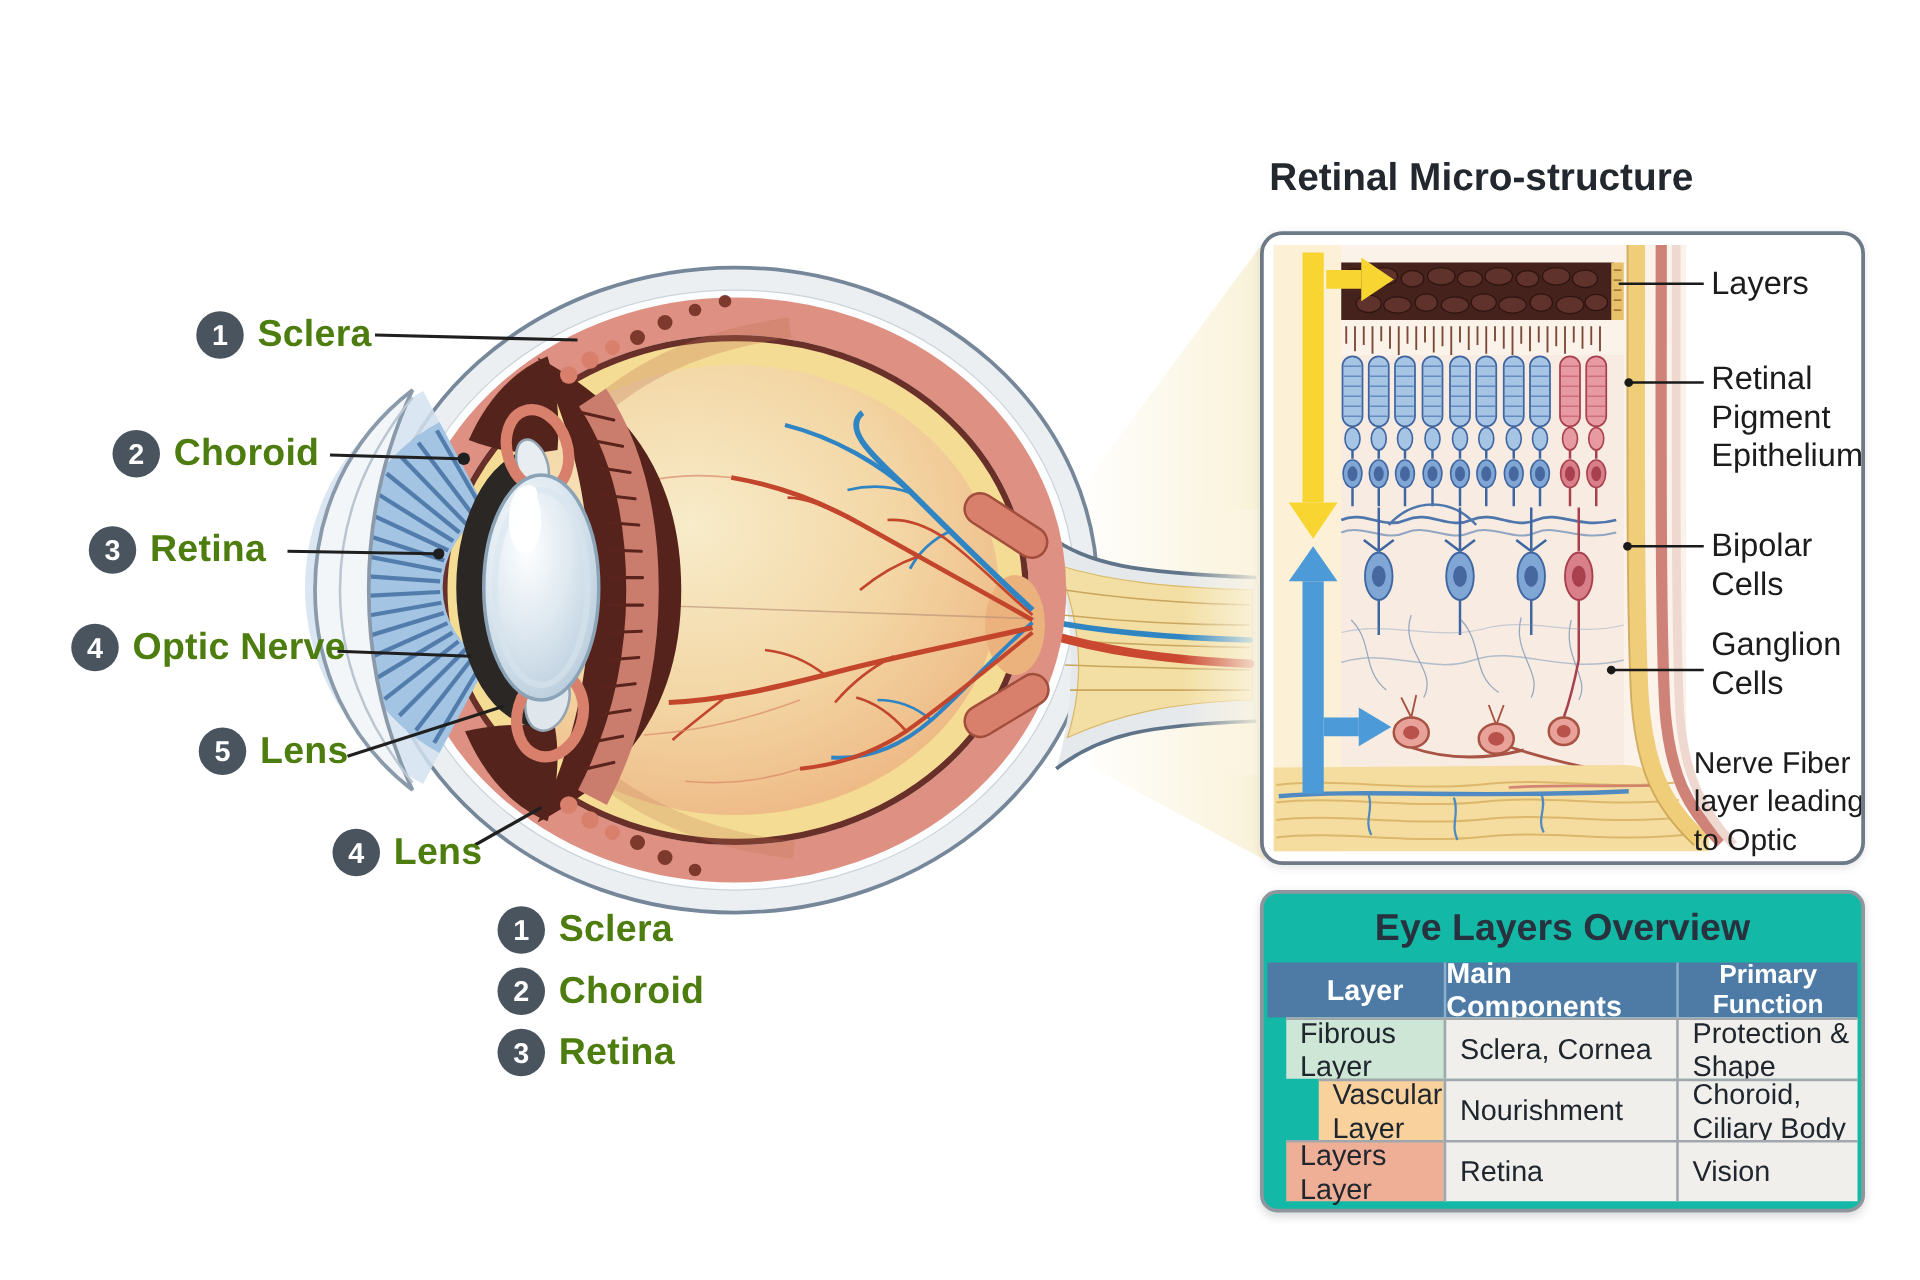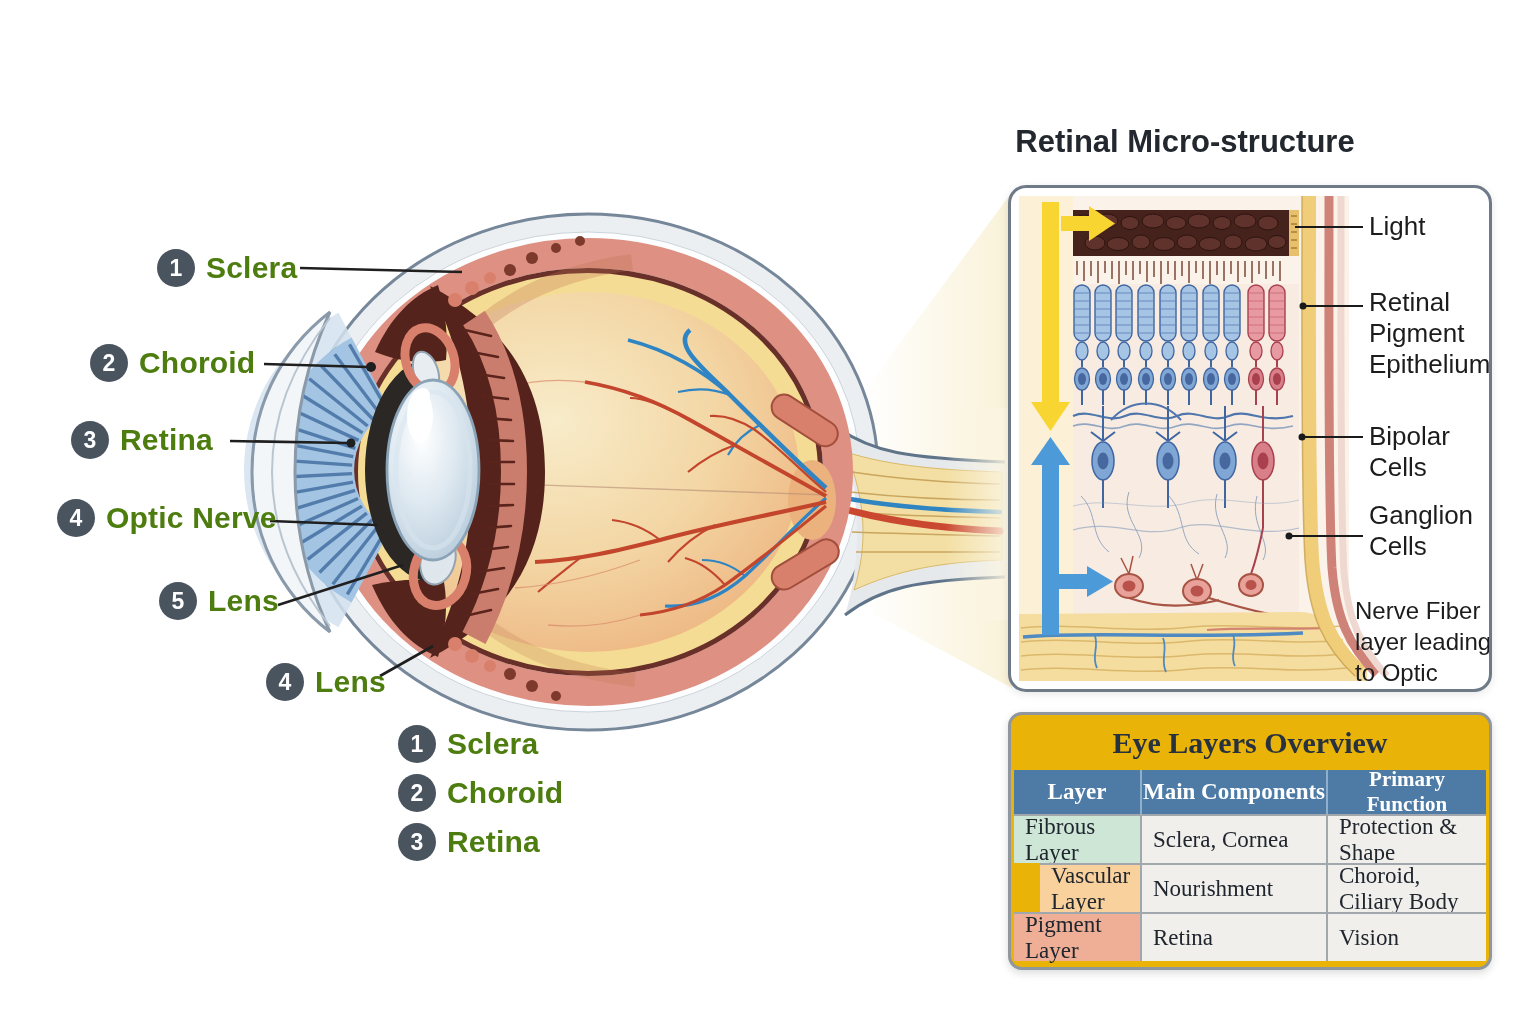--- a/index.html
+++ b/index.html
@@ -19,26 +19,26 @@
 
   
   .inset-panel{position:absolute;left:1008px;top:185px;width:484px;height:507px;background:#ffffff;
      border:3px solid #6e7a87;border-radius:18px;box-sizing:border-box;overflow:hidden;z-index:2;
      box-shadow:0 2px 8px rgba(0,0,0,.10);}
   .inset-panel svg{position:absolute;left:0;top:0;}
   .inslabel{position:absolute;color:#1c1c1c;font-size:26px;font-weight:500;line-height:31px;z-index:4;}
   .inslabel.small{font-size:24px;line-height:31px;}
 
   
-  .table-panel{position:absolute;left:1008px;top:712px;width:484px;height:258px;background:#eab308;
+  .table-panel{position:absolute;left:1008px;top:712px;width:484px;height:258px;background:#14b8a6;
      border:3px solid #8f969e;border-radius:14px;box-sizing:border-box;overflow:hidden;z-index:2;
-     box-shadow:0 3px 8px rgba(0,0,0,.15);font-family:Liberation Serif, serif;}
+     box-shadow:0 3px 8px rgba(0,0,0,.15);}
   .table-title{margin:11px 0 10px 0;text-align:center;font-size:30px;font-weight:600;color:#27323e;}
   .tbl{margin:0 3px;}
-  .thead,.tr{display:grid;grid-template-columns:126px 186px 1fr;}
+  .thead,.tr{display:grid;grid-template-columns:126px 186px 1fr;padding-left:15px;}
   .th{color:#fff;font-size:23px;font-weight:bold;display:flex;align-items:center;justify-content:center;
       height:44px;}
   .th.c3{font-size:21px;font-weight:600;text-align:center;}
   .th + .th{border-left:2px solid #8fb0cc;}
   .td{height:49px;display:flex;align-items:center;padding-left:11px;font-size:23px;color:#20262e;
       box-sizing:border-box;border-top:2px solid #a2a7ad;background:#f1efec;}
   .td + .td{border-left:2px solid #a2a7ad;}
 </style>
 </head>
 <body>
@@ -357,21 +357,21 @@
       <line x1="284" y1="39" x2="352" y2="39"></line>
       <circle cx="292" cy="118" r="3.5" fill="#1a1a1a" stroke="none"></circle>
         <line x1="292" y1="118" x2="352" y2="118"></line>
       <circle cx="291" cy="249" r="3.5" fill="#1a1a1a" stroke="none"></circle>
         <line x1="291" y1="249" x2="352" y2="249"></line>
       <circle cx="278" cy="348" r="3.5" fill="#1a1a1a" stroke="none"></circle>
         <line x1="278" y1="348" x2="352" y2="348"></line>
     </g>
   </svg>
 
-  <div class="inslabel" style="left:358px;top:23px;width:110px">Light</div>
+  <div class="inslabel" style="left:358px;top:23px;width:110px">Layers</div>
   <div class="inslabel" style="left:358px;top:99px;width:126px">Retinal Pigment Epithelium</div>
   <div class="inslabel" style="left:358px;top:233px;width:110px">Bipolar Cells</div>
   <div class="inslabel" style="left:358px;top:312px;width:118px">Ganglion Cells</div>
   <div class="inslabel small" style="left:344px;top:407px;width:150px">Nerve Fiber layer leading to Optic Nerve</div>
 </div>
 
 <div class="table-panel">
   <div class="table-title">Eye Layers Overview</div>
   <div class="tbl">
     <div class="thead" style="background: rgb(78, 123, 166);">
@@ -383,21 +383,21 @@
       <div class="td c1" style="background: rgb(205, 230, 214);">Fibrous Layer</div>
       <div class="td c2">Sclera, Cornea</div>
       <div class="td c3">Protection &amp; Shape</div>
     </div>
     <div class="tr">
       <div class="td c1" style="background: rgb(248, 209, 157); margin-left: 26px;">Vascular Layer</div>
       <div class="td c3">Nourishment</div>
       <div class="td c2">Choroid, Ciliary Body</div>
     </div>
     <div class="tr">
-      <div class="td c1" style="background: rgb(239, 174, 150);">Pigment Layer</div>
+      <div class="td c1" style="background: rgb(239, 174, 150);">Layers Layer</div>
       <div class="td c2">Retina</div>
       <div class="td c3">Vision</div>
     </div>
   </div>
 </div>
 
 <div class="llabel" style="left:157px;top:248px">
   <span class="badge" style="background: rgb(74, 84, 95);">1</span>
   <span class="ltext">Sclera</span>
 </div>

